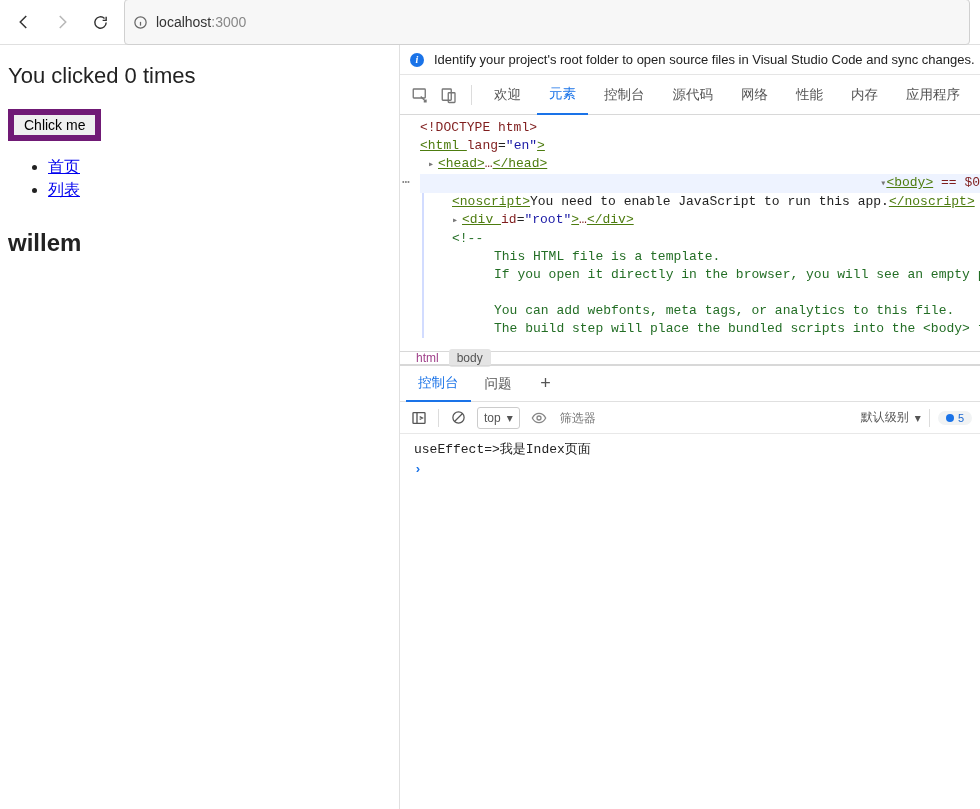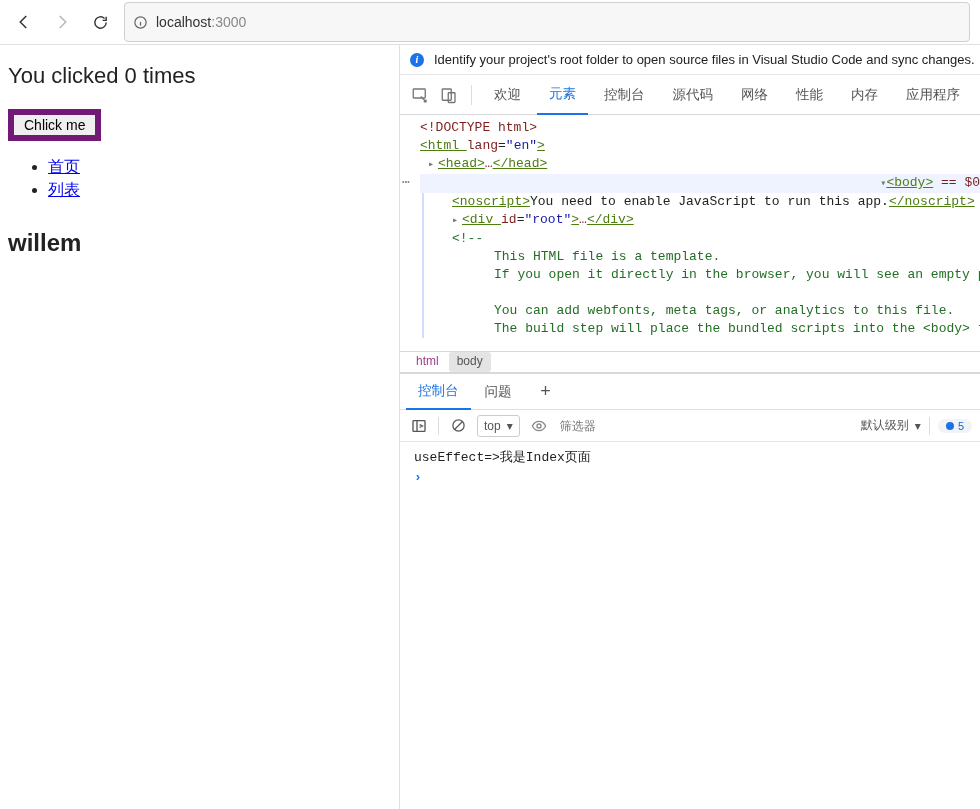--- a/index.html
+++ b/index.html
@@ -23,21 +23,21 @@
   }
   .nav-btn {
     width: 28px; height: 28px;
     display: flex; align-items: center; justify-content: center;
     border-radius: 4px;
     cursor: pointer;
   }
   .nav-btn.disabled { opacity: .35; cursor: default; }
   .addr-bar {
     flex: 1;
-    height: 40px;
+    height: 46px;
     border: 1px solid #d0d0d0;
     border-radius: 4px;
     background: #f7f7f7;
     display: flex;
     align-items: center;
     padding: 0 8px;
     gap: 8px;
     color: #555;
     font-size: 14px;
   }
@@ -186,24 +186,25 @@
     color: #888;
     letter-spacing: -1px;
   }
   .left-border {
     border-left: 2px solid #d2dcff;
     margin-left: 2px;
     padding-left: 12px;
   }
   
   .crumbs {
-    height: 22px;
+    height: 14px;
     border-top: 1px solid #d8d8d8;
     border-bottom: 1px solid #d8d8d8;
     display: flex;
+    align-items: center;
     padding: 0 8px;
     font-size: 12px;
     gap: 2px;
   }
   .crumb {
     padding: 2px 8px;
     border-radius: 3px;
     cursor: pointer;
   }
   .crumb.html { color: #a0408a; }

